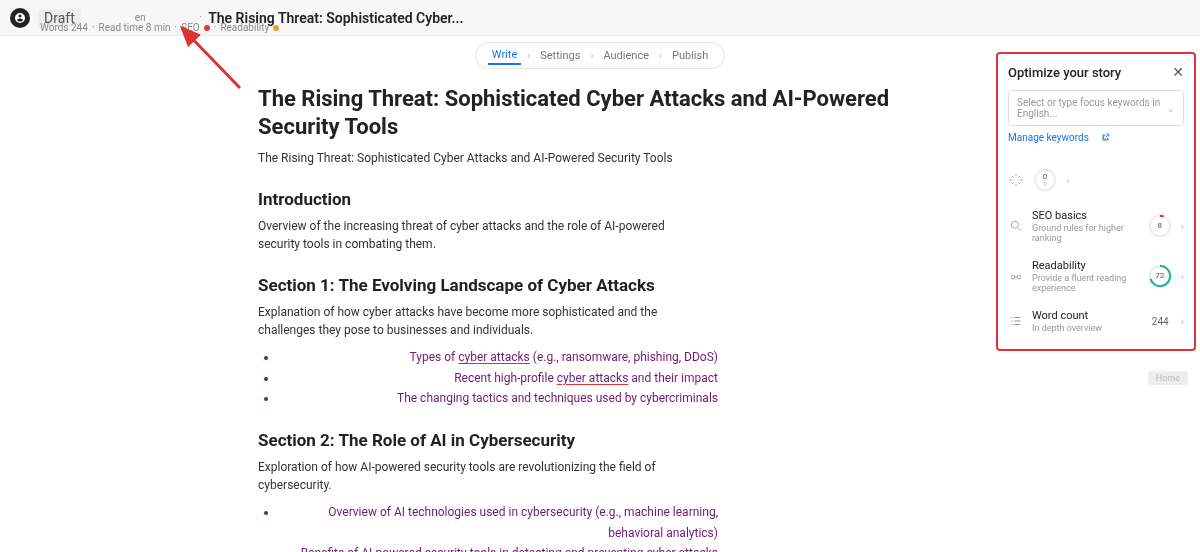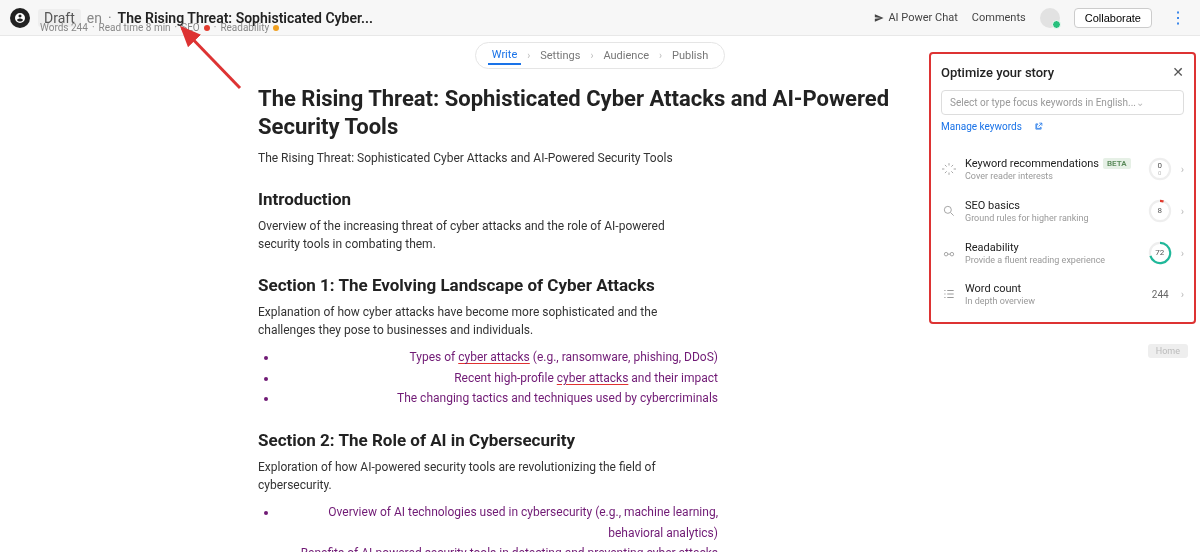--- a/index.html
+++ b/index.html
@@ -2,21 +2,21 @@
 <html><head>
 <meta charset="utf-8">
 <style>
   * { box-sizing: border-box; margin: 0; padding: 0; }
   html, body { width: 1200px; height: 552px; overflow: hidden; font-family: -apple-system, BlinkMacSystemFont, "Segoe UI", Roboto, Helvetica, Arial, sans-serif; color: #222; background: #fff; }
   
   .topbar { position: relative; height: 36px; background: #f7f7f7; border-bottom: 1px solid #e8e8e8; display: flex; align-items: center; padding: 0 10px; }
   .logo { width: 20px; height: 20px; border-radius: 50%; background: #222; display: inline-flex; align-items: center; justify-content: center; margin-right: 8px; }
   .logo svg { width: 12px; height: 12px; fill: #fff; }
   .status-pill { font-size: 14px; color: #555; background: #eee; padding: 1px 6px; border-radius: 3px; margin-right: 6px; }
-  .lang { font-size: 14px; color: #888; margin-right: 6px; }
+  .lang { font-size: 10px; color: #888; margin-right: 6px; margin-left: 48px; }
   .title { font-size: 14px; color: #222; font-weight: 600; }
   .metabar { position: absolute; left: 40px; top: 22px; font-size: 10px; color: #888; display: flex; align-items: center; gap: 4px; }
   .dot { width: 6px; height: 6px; border-radius: 50%; display: inline-block; }
   .dot.red { background: #e23b2e; }
   .dot.orange { background: #f0a020; }
   .topbar-right { margin-left: auto; display: flex; align-items: center; gap: 14px; font-size: 11px; color: #444; }
   .ai-chat { display: flex; align-items: center; gap: 4px; cursor: pointer; }
   .avatar { width: 20px; height: 20px; border-radius: 50%; background: #e2e2e2; position: relative; }
   .avatar::after { content: ""; position: absolute; right: -1px; bottom: -1px; width: 7px; height: 7px; border-radius: 50%; background: #27c07d; border: 1px solid #fff; }
   .collab-btn { border: 1px solid #ccc; background: #fff; padding: 3px 10px; border-radius: 4px; font-size: 11px; cursor: pointer; }
@@ -33,21 +33,21 @@
   .content-wrap { display: flex; }
   .article { width: 700px; margin-left: 258px; margin-top: 16px; padding-bottom: 40px; }
   .article h1 { font-size: 22px; font-weight: 700; line-height: 1.28; margin-bottom: 8px; }
   .subtitle { font-size: 12px; color: #444; margin-bottom: 24px; }
   .article h2 { font-size: 17px; font-weight: 700; margin-top: 22px; margin-bottom: 8px; }
   .article p { font-size: 12px; line-height: 1.5; color: #333; margin-bottom: 8px; max-width: 440px; }
   .article ul { margin: 6px 0 12px 20px; max-width: 440px; }
   .article li { font-size: 12px; line-height: 1.7; color: #701a75; list-style: disc; text-align: right; }
   .u-red { text-decoration: underline; text-decoration-color: #e03131; text-underline-offset: 2px; }
   
-  .optimize { position: absolute; top: 52px; right: 4px; width: 267px; border: 2px solid #d33; border-radius: 4px; background: #fff; padding: 10px 10px 8px 10px; font-size: 11px; margin-left: 28px; }
+  .optimize { position: absolute; top: 52px; right: 4px; width: 200px; border: 2px solid #d33; border-radius: 4px; background: #fff; padding: 10px 10px 8px 10px; font-size: 11px; margin-left: 28px; }
   .optimize .hdr { display: flex; justify-content: space-between; align-items: center; margin-bottom: 10px; }
   .optimize .hdr .ttl { font-size: 13px; font-weight: 500; }
   .optimize .close { cursor: pointer; color: #555; font-size: 14px; }
   .learn-box { background: #f4f8ff; padding: 6px 8px; border-radius: 3px; color: #1a73e8; font-size: 10px; display: flex; align-items: center; gap: 4px; margin-bottom: 16px; cursor: pointer; }
   .focus-label { font-size: 11px; font-weight: 600; margin-bottom: 6px; display: flex; align-items: center; gap: 4px; }
   .focus-label .q { width: 11px; height: 11px; border: 1px solid #aaa; border-radius: 50%; font-size: 8px; display: inline-flex; align-items: center; justify-content: center; color: #888; }
   .select-box { border: 1px solid #ddd; border-radius: 4px; padding: 6px 8px; font-size: 10px; color: #999; display: flex; justify-content: flex-start; align-items: center; cursor: pointer; margin-bottom: 6px; }
   .manage { color: #1a73e8; font-size: 10px; display: flex; align-items: center; gap: 12px; cursor: pointer; margin-bottom: 16px; }
   .metric-row { display: flex; align-items: center; gap: 8px; padding: 8px 0; cursor: pointer; }
   .metric-row .ico { width: 16px; height: 16px; flex-shrink: 0; color: #888; display: flex; align-items: center; justify-content: center; }
@@ -70,32 +70,20 @@
   <span class="logo">
     <svg viewBox="0 0 24 24">
         <path d="M12 2a10 10 0 1 0 0 20 10 10 0 0 0 0-20zm0 3c2 0 3 1.5 3 3s-1 3-3 3-3-1.5-3-3 1-3 3-3zm0 14c-2.5 0-4.7-1.3-6-3.2 1-2 3.5-3 6-3s5 1 6 3c-1.3 1.9-3.5 3.2-6 3.2z"></path>
       </svg>
   </span>
   <span class="status-pill">Draft</span>
   <span class="lang">en</span>
   <span class="lang">·</span>
   <span class="title">The Rising Threat: Sophisticated Cyber...</span>
 
-  <div class="topbar-right">
-    <span class="ai-chat">
-      <svg width="10" height="10" viewBox="0 0 24 24" fill="#444">
-          <path d="M2 21l21-9L2 3v7l15 2-15 2v7z"></path>
-        </svg>
-      <span>AI Power Chat</span>
-    </span>
-    <span>Comments</span>
-    <span class="avatar"></span>
-    <button class="collab-btn">Collaborate</button>
-    <span class="kebab">⋮</span>
-  </div>
 
   <div class="metabar">
     <span>Words 244</span>
     <span>·</span>
     <span>Read time 8 min</span>
     <span>·</span>
     <span>SEO</span>
     <span class="dot red"></span>
     <span>·</span>
     <span>Readability</span>
@@ -165,27 +153,20 @@
         <path d="M14 3h7v7M21 3l-9 9M5 5h5v2H7v10h10v-3h2v5H5z"></path>
       </svg>
   </div>
 
   <div class="metric-row">
     <span class="ico">
       <svg viewBox="0 0 24 24" width="14" height="14" fill="none" stroke="#999" stroke-width="1.5">
           <path d="M12 2v4M12 18v4M4 12H0M24 12h-4M5 5l3 3M16 16l3 3M5 19l3-3M16 8l3-3"></path>
         </svg>
     </span>
-    <div class="txt">
-      <div class="name">
-          <span>Keyword recommendations</span>
-          <span class="beta">BETA</span>
-        </div>
-      <div class="desc">Cover reader interests</div>
-    </div>
     <div class="gauge">
       <svg viewBox="0 0 36 36">
           <circle cx="18" cy="18" r="14" stroke="#eee" stroke-width="3" fill="none"></circle>
         </svg>
       <div class="val">
           <span>0</span>
           <span class="sub">0</span>
         </div>
     </div>
     <span class="chev-r">›</span>

